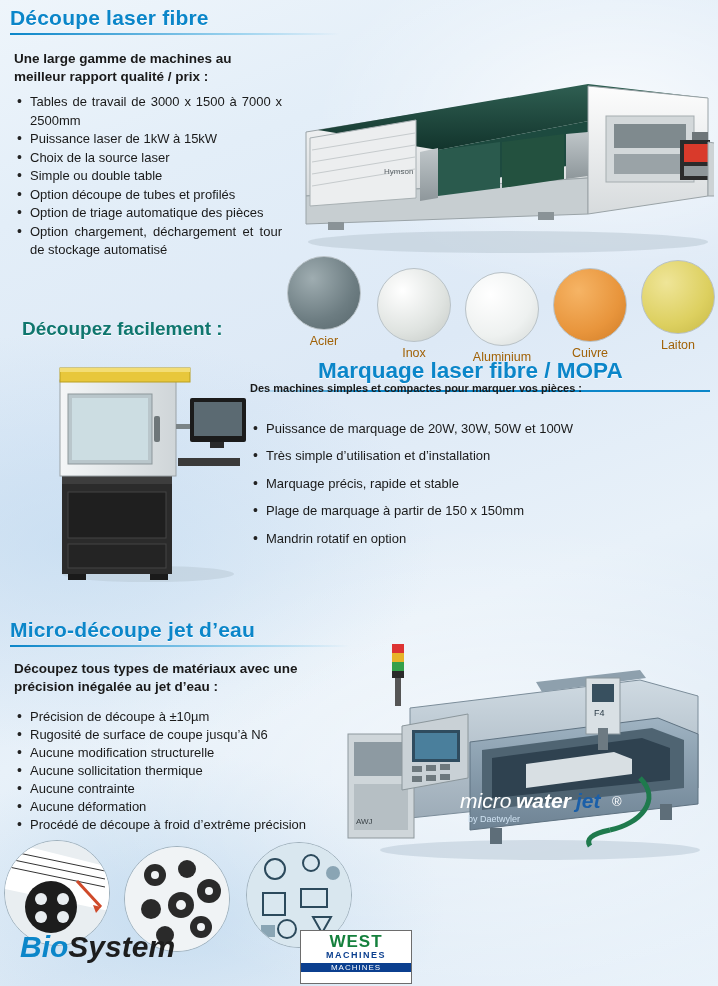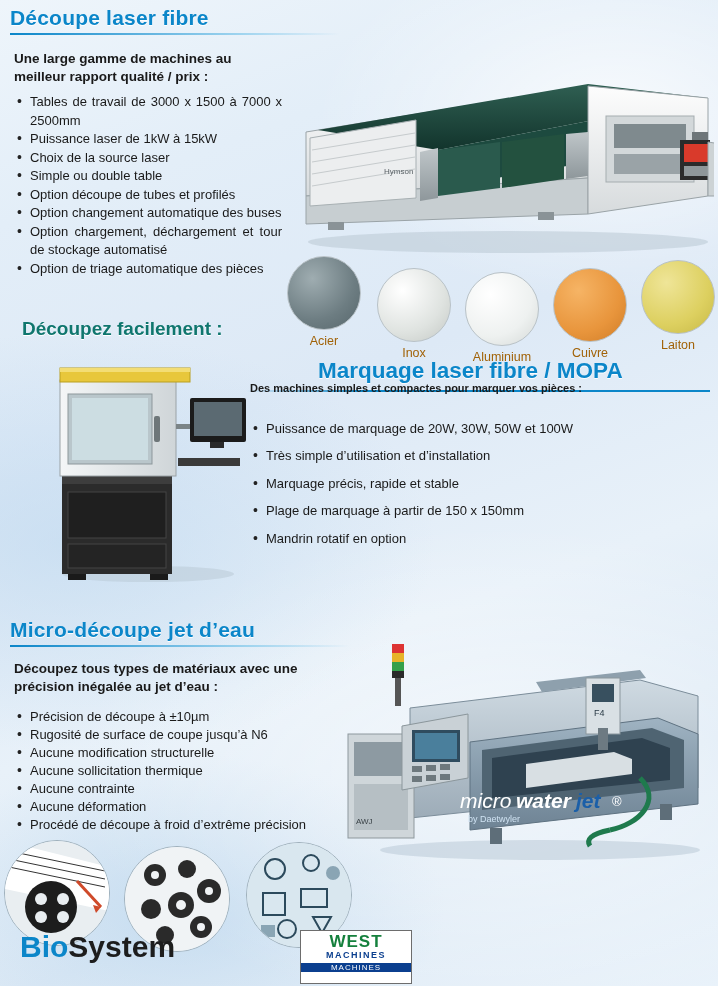--- a/index.html
+++ b/index.html
@@ -49,21 +49,21 @@
   
   #sec3{position:absolute;left:10px;top:618px;width:700px;}
   #sec3 .hdr{width:330px;}
   #sec3 .txt{position:absolute;left:4px;top:42px;width:340px;}
   #sec3 ul.bul li{line-height:1.38;}
   .wj-photo{position:absolute;left:330px;top:20px;width:380px;height:225px;}
   
   .samples{position:absolute;left:0;top:840px;width:340px;height:110px;}
   .sample{position:absolute;width:104px;height:104px;border-radius:50%;overflow:hidden;border:1px solid #9fb0bb;}
   
-  .footer-logo{position:absolute;left:20px;top:930px;font-size:30px;font-weight:bold;}
+  .footer-logo{position:absolute;left:20px;top:930px;font-size:30px;font-weight:bold;font-style:italic;}
   .fl-blue{color:#0b86c9;}
   .fl-dark{color:#1d1d1d;}
   .west{position:absolute;left:300px;top:930px;width:110px;height:52px;background:#fff;border:1px solid #6d6d6d;text-align:center;}
   .west .w1{color:#15803d;font-weight:bold;font-size:17px;line-height:16px;margin-top:3px;letter-spacing:1px;}
   .west .w2{color:#0b3f8f;font-weight:bold;font-size:9px;letter-spacing:1.5px;}
   .west .w3{background:#0b3f8f;color:#fff;font-size:8px;letter-spacing:1px;margin-top:3px;}
 </style>
 </head>
 <body>
 
@@ -76,23 +76,22 @@
   </div>
 
   <div class="txt">
     <div class="intro">Une large gamme de machines au meilleur rapport qualité / prix :</div>
     <ul class="bul" style="margin-top:7px;">
       <li>Tables de travail de 3000 x 1500 à 7000 x 2500mm</li>
       <li>Puissance laser de 1kW à 15kW</li>
       <li>Choix de la source laser</li>
       <li>Simple ou double table</li>
       <li>Option découpe de tubes et profilés</li>
-      <li>Option changement automatique des buses</li>
+      <li>Option de triage automatique des pièces</li>
       <li>Option chargement, déchargement et tour de stockage automatisé</li>
-      <li>Option de triage automatique des pièces</li>
     </ul>
   </div>
 
   <div class="laser-photo">
     <svg width="426" height="210" viewBox="0 0 426 210">
       <defs>
         <linearGradient id="gwhite" x1="0" y1="0" x2="0" y2="1">
           <stop offset="0" stop-color="#fdfdfd"></stop>
             <stop offset="1" stop-color="#d7dbdd"></stop>
         </linearGradient>

